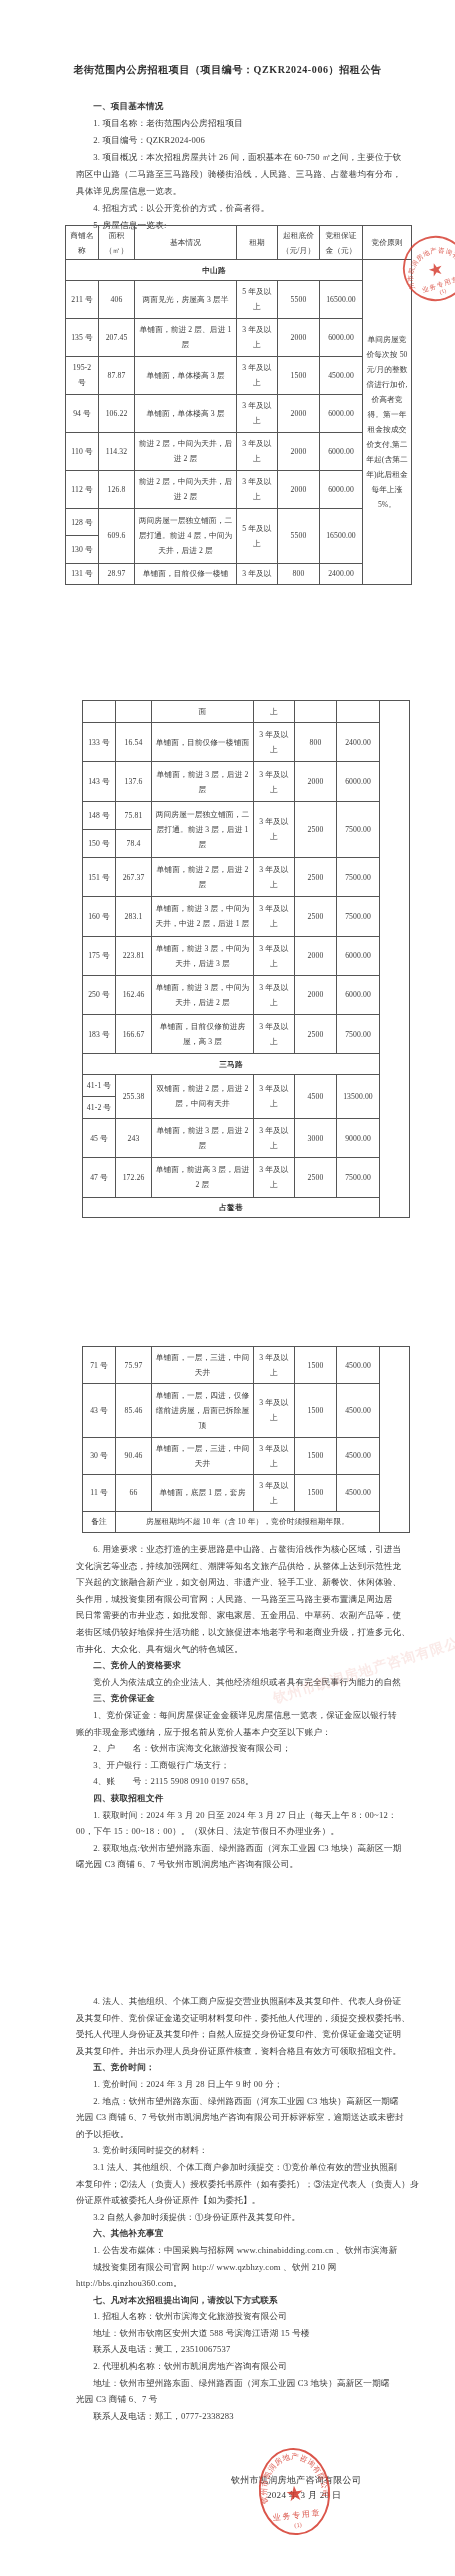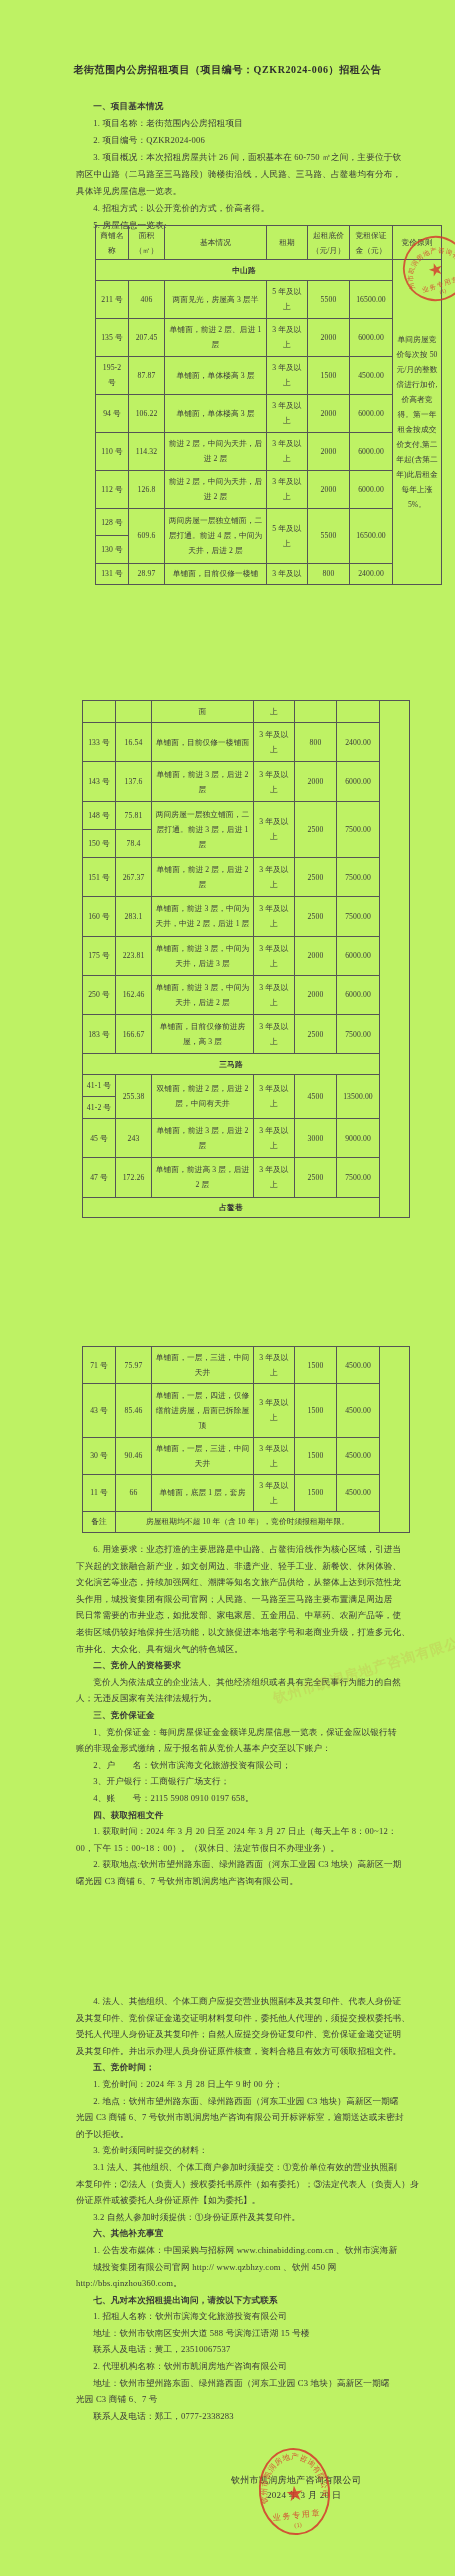--- a/index.html
+++ b/index.html
@@ -1,18 +1,18 @@
 <!DOCTYPE html>
 <html style="font-size:9.2px"><head>
 <meta charset="utf-8">
 <style>
   html,body{margin:0;padding:0;background:#e9e9e9;}
   .doc{
     position:relative;width:455px;height:2576px;margin:0 auto;
-    background:#bef264;overflow:hidden;
+    background:#ffffff;overflow:hidden;
     font-family:"Liberation Serif","DejaVu Serif",serif;
     color:#383838;
   }
   .abs{position:absolute;}
   .title{
     top:63px;left:0;width:100%;text-align:center;
     font-size:10px;font-weight:600;letter-spacing:0.6px;color:#2e2e2e;
   }
   .block{left:76px;width:347px;font-size:8.6px;letter-spacing:0.2px;}
   .ln{white-space:nowrap;}
@@ -56,21 +56,21 @@
       <div class="ln b ind">一、项目基本情况</div>
       <div class="ln ind">1. 项目名称：老街范围内公房招租项目</div>
       <div class="ln ind">2. 项目编号：QZKR2024-006</div>
       <div class="ln ind">3. 项目概况：本次招租房屋共计 26 间，面积基本在 60-750 ㎡之间，主要位于钦</div>
       <div class="ln">南区中山路（二马路至三马路段）骑楼街沿线，人民路、三马路、占鳌巷均有分布，</div>
       <div class="ln">具体详见房屋信息一览表。</div>
       <div class="ln ind">4. 招租方式：以公开竞价的方式，价高者得。</div>
       <div class="ln ind">5. 房屋信息一览表:</div>
     </div>
 
-  <table class="t abs" style="top:225px;left:95px;width:346px;height:360px;">
+  <table class="t abs" style="top:225px;left:65px;width:346px;height:360px;">
     <colgroup>
       <col style="width:33px">
         <col style="width:36px">
         <col style="width:102px">
       <col style="width:41px">
         <col style="width:42px">
         <col style="width:43px">
         <col style="width:49px">
     </colgroup>
   <tbody>
@@ -327,29 +327,28 @@
         </tr>
         <tr>
           <td>备注</td>
           <td colspan="5" class="remark">房屋租期均不超 10 年（含 10 年），竞价时须报租期年限。</td>
         </tr>
       </tbody>
     </table>
 
   <div class="abs block body1" style="top:1541px;">
       <div class="ln ind">6. 用途要求：业态打造的主要思路是中山路、占鳌街沿线作为核心区域，引进当</div>
+      <div class="ln">文化演艺等业态，持续加强网红、潮牌等知名文旅产品供给，从整体上达到示范性龙</div>
       <div class="ln">下兴起的文旅融合新产业，如文创周边、非遗产业、轻手工业、新餐饮、休闲体验、</div>
-      <div class="ln">文化演艺等业态，持续加强网红、潮牌等知名文旅产品供给，从整体上达到示范性龙</div>
       <div class="ln">头作用，城投资集团有限公司官网；人民路、一马路至三马路主要布置满足周边居</div>
       <div class="ln">民日常需要的市井业态，如批发部、家电家居、五金用品、中草药、农副产品等，使</div>
       <div class="ln">老街区域仍较好地保持生活功能，以文旅促进本地老字号和老商业升级，打造多元化、</div>
       <div class="ln">市井化、大众化、具有烟火气的特色城区。</div>
       <div class="ln b ind">二、竞价人的资格要求</div>
       <div class="ln ind">竞价人为依法成立的企业法人、其他经济组织或者具有完全民事行为能力的自然</div>
-      <div class="ln">人；无违反国家有关法律法规行为。</div>
       <div class="ln b ind">三、竞价保证金</div>
       <div class="ln ind">1、竞价保证金：每间房屋保证金金额详见房屋信息一览表，保证金应以银行转</div>
       <div class="ln">账的非现金形式缴纳，应于报名前从竞价人基本户交至以下账户：</div>
       <div class="ln ind">2、户　　名：钦州市滨海文化旅游投资有限公司；</div>
       <div class="ln ind">3、开户银行：工商银行广场支行；</div>
       <div class="ln ind">4、账　　号：2115 5908 0910 0197 658。</div>
       <div class="ln b ind">四、获取招租文件</div>
       <div class="ln ind">1. 获取时间：2024 年 3 月 20 日至 2024 年 3 月 27 日止（每天上午 8：00~12：</div>
       <div class="ln">00，下午 15：00~18：00）。（双休日、法定节假日不办理业务）。</div>
       <div class="ln ind">2. 获取地点:钦州市望州路东面、绿州路西面（河东工业园 C3 地块）高新区一期</div>
@@ -366,21 +365,21 @@
       <div class="ln ind">2. 地点：钦州市望州路东面、绿州路西面（河东工业园 C3 地块）高新区一期曙</div>
       <div class="ln">光园 C3 商铺 6、7 号钦州市凯润房地产咨询有限公司开标评标室，逾期送达或未密封</div>
       <div class="ln">的予以拒收。</div>
       <div class="ln ind">3. 竞价时须同时提交的材料：</div>
       <div class="ln ind">3.1 法人、其他组织、个体工商户参加时须提交：①竞价单位有效的营业执照副</div>
       <div class="ln">本复印件；②法人（负责人）授权委托书原件（如有委托）；③法定代表人（负责人）身</div>
       <div class="ln">份证原件或被委托人身份证原件【如为委托】。</div>
       <div class="ln ind">3.2 自然人参加时须提供：①身份证原件及其复印件。</div>
       <div class="ln b ind">六、其他补充事宜</div>
       <div class="ln ind">1. 公告发布媒体：中国采购与招标网 www.chinabidding.com.cn 、钦州市滨海新</div>
-      <div class="ln ind">城投资集团有限公司官网 http:// www.qzbhzy.com 、钦州 450 网</div>
+      <div class="ln ind">城投资集团有限公司官网 http:// www.qzbhzy.com 、钦州 210 网</div>
       <div class="ln">http://bbs.qinzhou360.com。</div>
       <div class="ln b ind">七、凡对本次招租提出询问，请按以下方式联系</div>
       <div class="ln ind">1. 招租人名称：钦州市滨海文化旅游投资有限公司</div>
       <div class="ln ind">地址：钦州市钦南区安州大道 588 号滨海江语湖 15 号楼</div>
       <div class="ln ind">联系人及电话：黄工，23510067537</div>
       <div class="ln ind">2. 代理机构名称：钦州市凯润房地产咨询有限公司</div>
       <div class="ln ind">地址：钦州市望州路东面、绿州路西面（河东工业园 C3 地块）高新区一期曙</div>
       <div class="ln">光园 C3 商铺 6、7 号</div>
       <div class="ln ind">联系人及电话：郑工，0777-2338283</div>
     </div>

